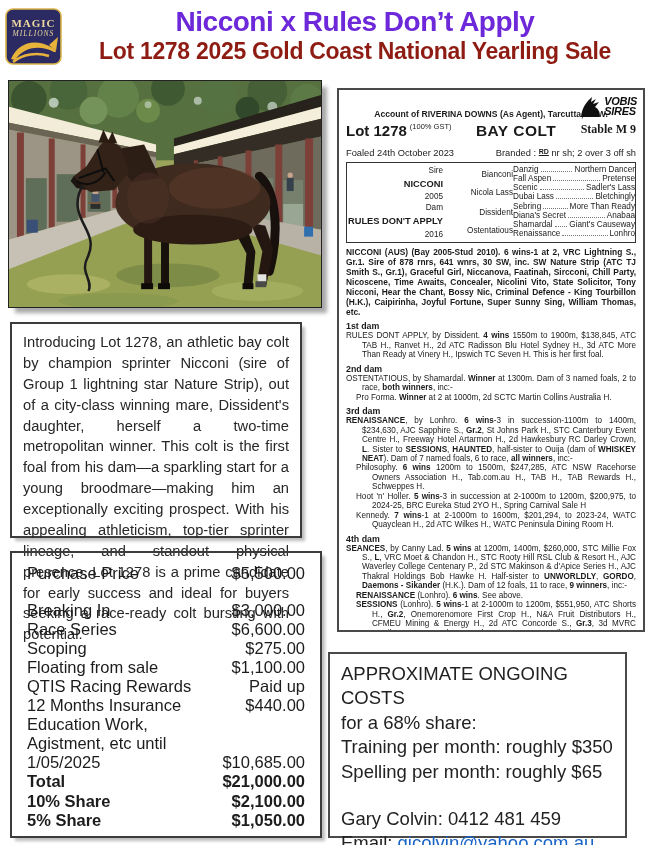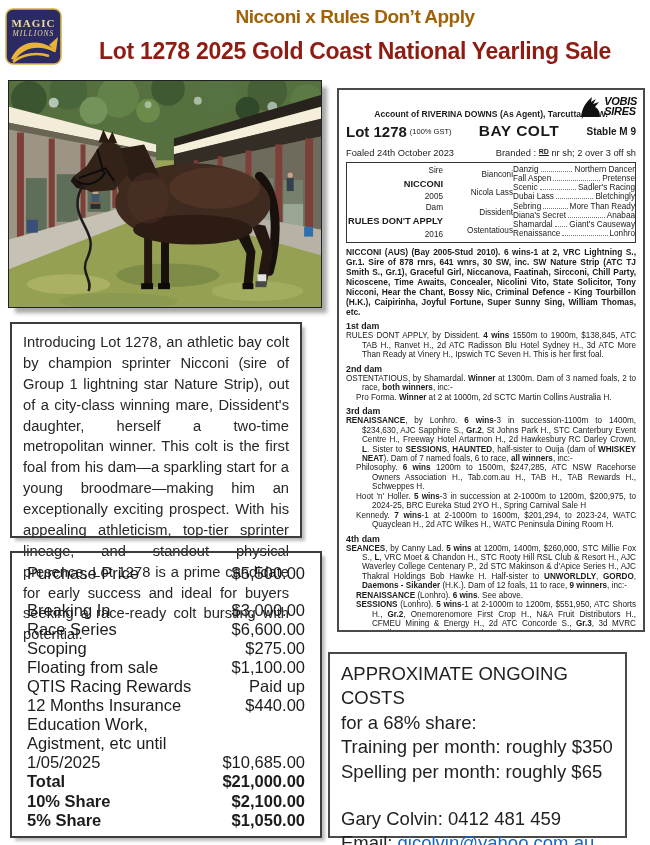--- a/index.html
+++ b/index.html
@@ -3,21 +3,21 @@
 <meta charset="utf-8">
 <style>
   * { margin:0; padding:0; box-sizing:border-box; }
   html,body { background:#e8e8e8; }
   body { font-family:"Liberation Sans", sans-serif; }
   #page { position:relative; width:650px; height:845px; background:#ffffff; margin:0 auto; overflow:hidden; }
 
   
   #mm-logo { position:absolute; left:5px; top:8px; width:57px; height:57px; }
   #title { position:absolute; left:60px; right:0; top:6px; text-align:center;
-           font-size:19px; font-weight:bold; color:#a16207; letter-spacing:-.5px; }
+           font-size:28px; font-weight:bold; color:#6d28d9; letter-spacing:-.5px; }
   #subtitle { position:absolute; left:60px; right:0; top:38px; text-align:center;
               font-size:23px; font-weight:bold; color:#8e1c13; letter-spacing:-.3px; }
 
   
   #photo-box { position:absolute; left:8px; top:80px; width:314px; height:228px;
                border:1px solid #222; box-shadow:6px 6px 4px -1px #a8a8a8; background:#9aa45a; }
   #photo-box svg { display:block; }
 
   #intro-box { position:absolute; left:10px; top:322px; width:292px; height:216px;
                border:2px solid #3c3c3c; box-shadow:4px 4px 3px -1px #bdbdbd;
@@ -32,25 +32,25 @@
   .prow.b { font-weight:bold; }
   .pl { text-align:left; }
   .pv { text-align:right; }
 
   
   #pedigree-box { position:absolute; left:337px; top:88px; width:308px; height:544px;
                   border:2px solid #4a4a4a; padding:5px 7px 0 7px; color:#1a1a1a; overflow:hidden; }
   #vobis { position:absolute; right:6px; top:4px; display:flex; align-items:center; gap:2px; }
   #vobis .vtxt { font-style:italic; font-weight:bold; font-size:11px; line-height:.92; color:#0d0d0d; letter-spacing:-.3px; }
   #account-line { text-align:center; font-weight:bold; font-size:8.6px; margin-top:14px; }
-  #lot-line { display:flex; align-items:center; margin-top:3px; }
+  #lot-line { display:flex; align-items:flex-start; margin-top:3px; }
   #lot-no { font-weight:bold; font-size:15px; }
   #gst { font-size:7.5px; margin-left:3px; }
   #sex { flex:1; text-align:center; font-weight:bold; font-size:15.5px; letter-spacing:.5px; }
-  #stable { font-weight:bold; font-size:10px; }
+  #stable { font-weight:bold; font-size:12px;font-family:Liberation Serif, serif; }
   #foal-line { display:flex; justify-content:space-between; font-size:9.3px; margin-top:8px; }
   #brand-mark { font-size:7px; text-decoration:underline; vertical-align:2px; font-weight:bold; }
 
   #ped-table { border:1.5px solid #333; margin-top:4px; padding:2px 0; font-size:8.2px;text-align:right; }
   .ph { display:flex; min-height:36px; padding:1px 0; }
   .pc1 { width:96px; display:flex; flex-direction:column; justify-content:space-between; }
   .pc1 .nm { font-weight:bold; font-size:9.3px; }
   .pc2 { width:70px; display:flex; flex-direction:column; justify-content:space-around; }
   .pc3 { flex:1; display:flex; flex-direction:column; justify-content:space-between; }
   .gp { display:flex; align-items:baseline; line-height:1.08; }
@@ -296,21 +296,21 @@
               <span>Northern Dancer</span>
             </div>
             <div class="gp">
               <span>Fall Aspen</span>
               <span class="leader"></span>
               <span>Pretense</span>
             </div>
             <div class="gp">
               <span>Scenic</span>
               <span class="leader"></span>
-              <span>Sadler's Racing</span>
+              <span>Sadler's Lass</span>
             </div>
             <div class="gp">
               <span>Dubai Lass</span>
               <span class="leader"></span>
               <span>Bletchingly</span>
             </div>
           </div>
         </div>
         <div class="ph">
           <div class="pc1">

